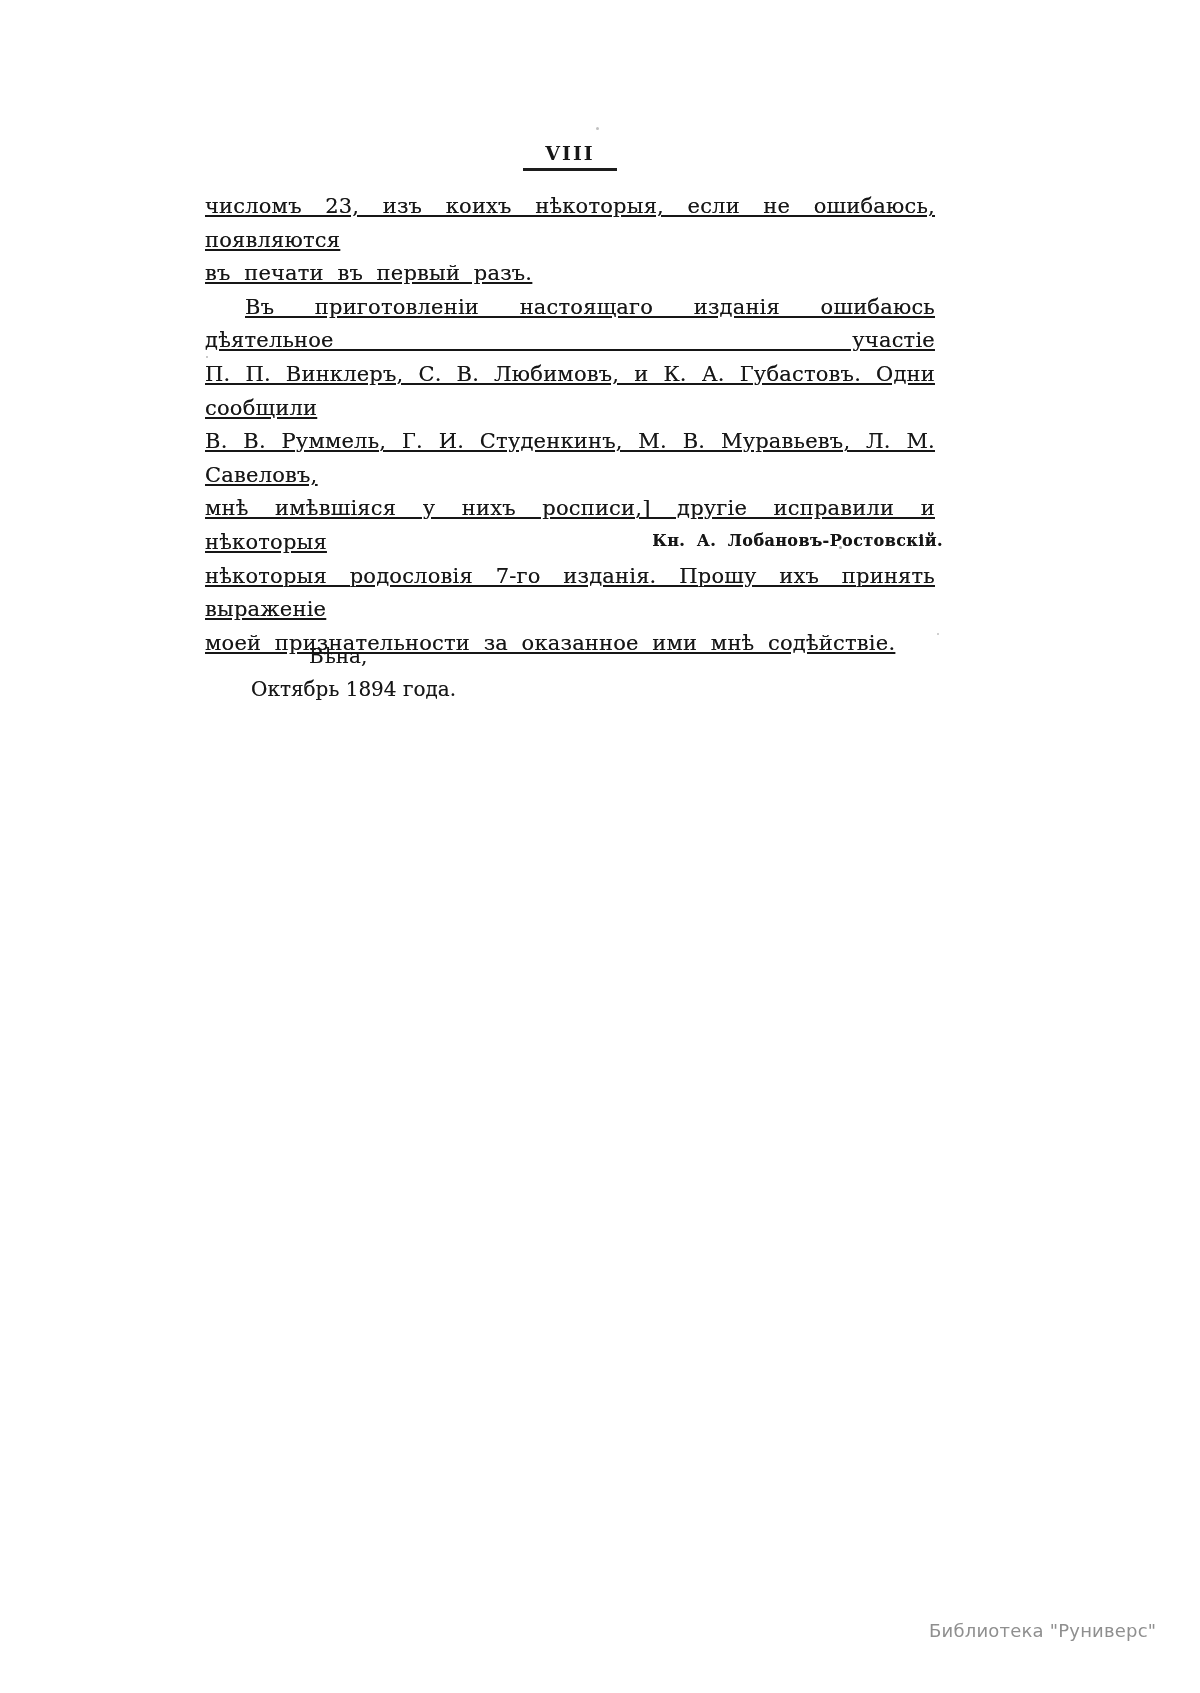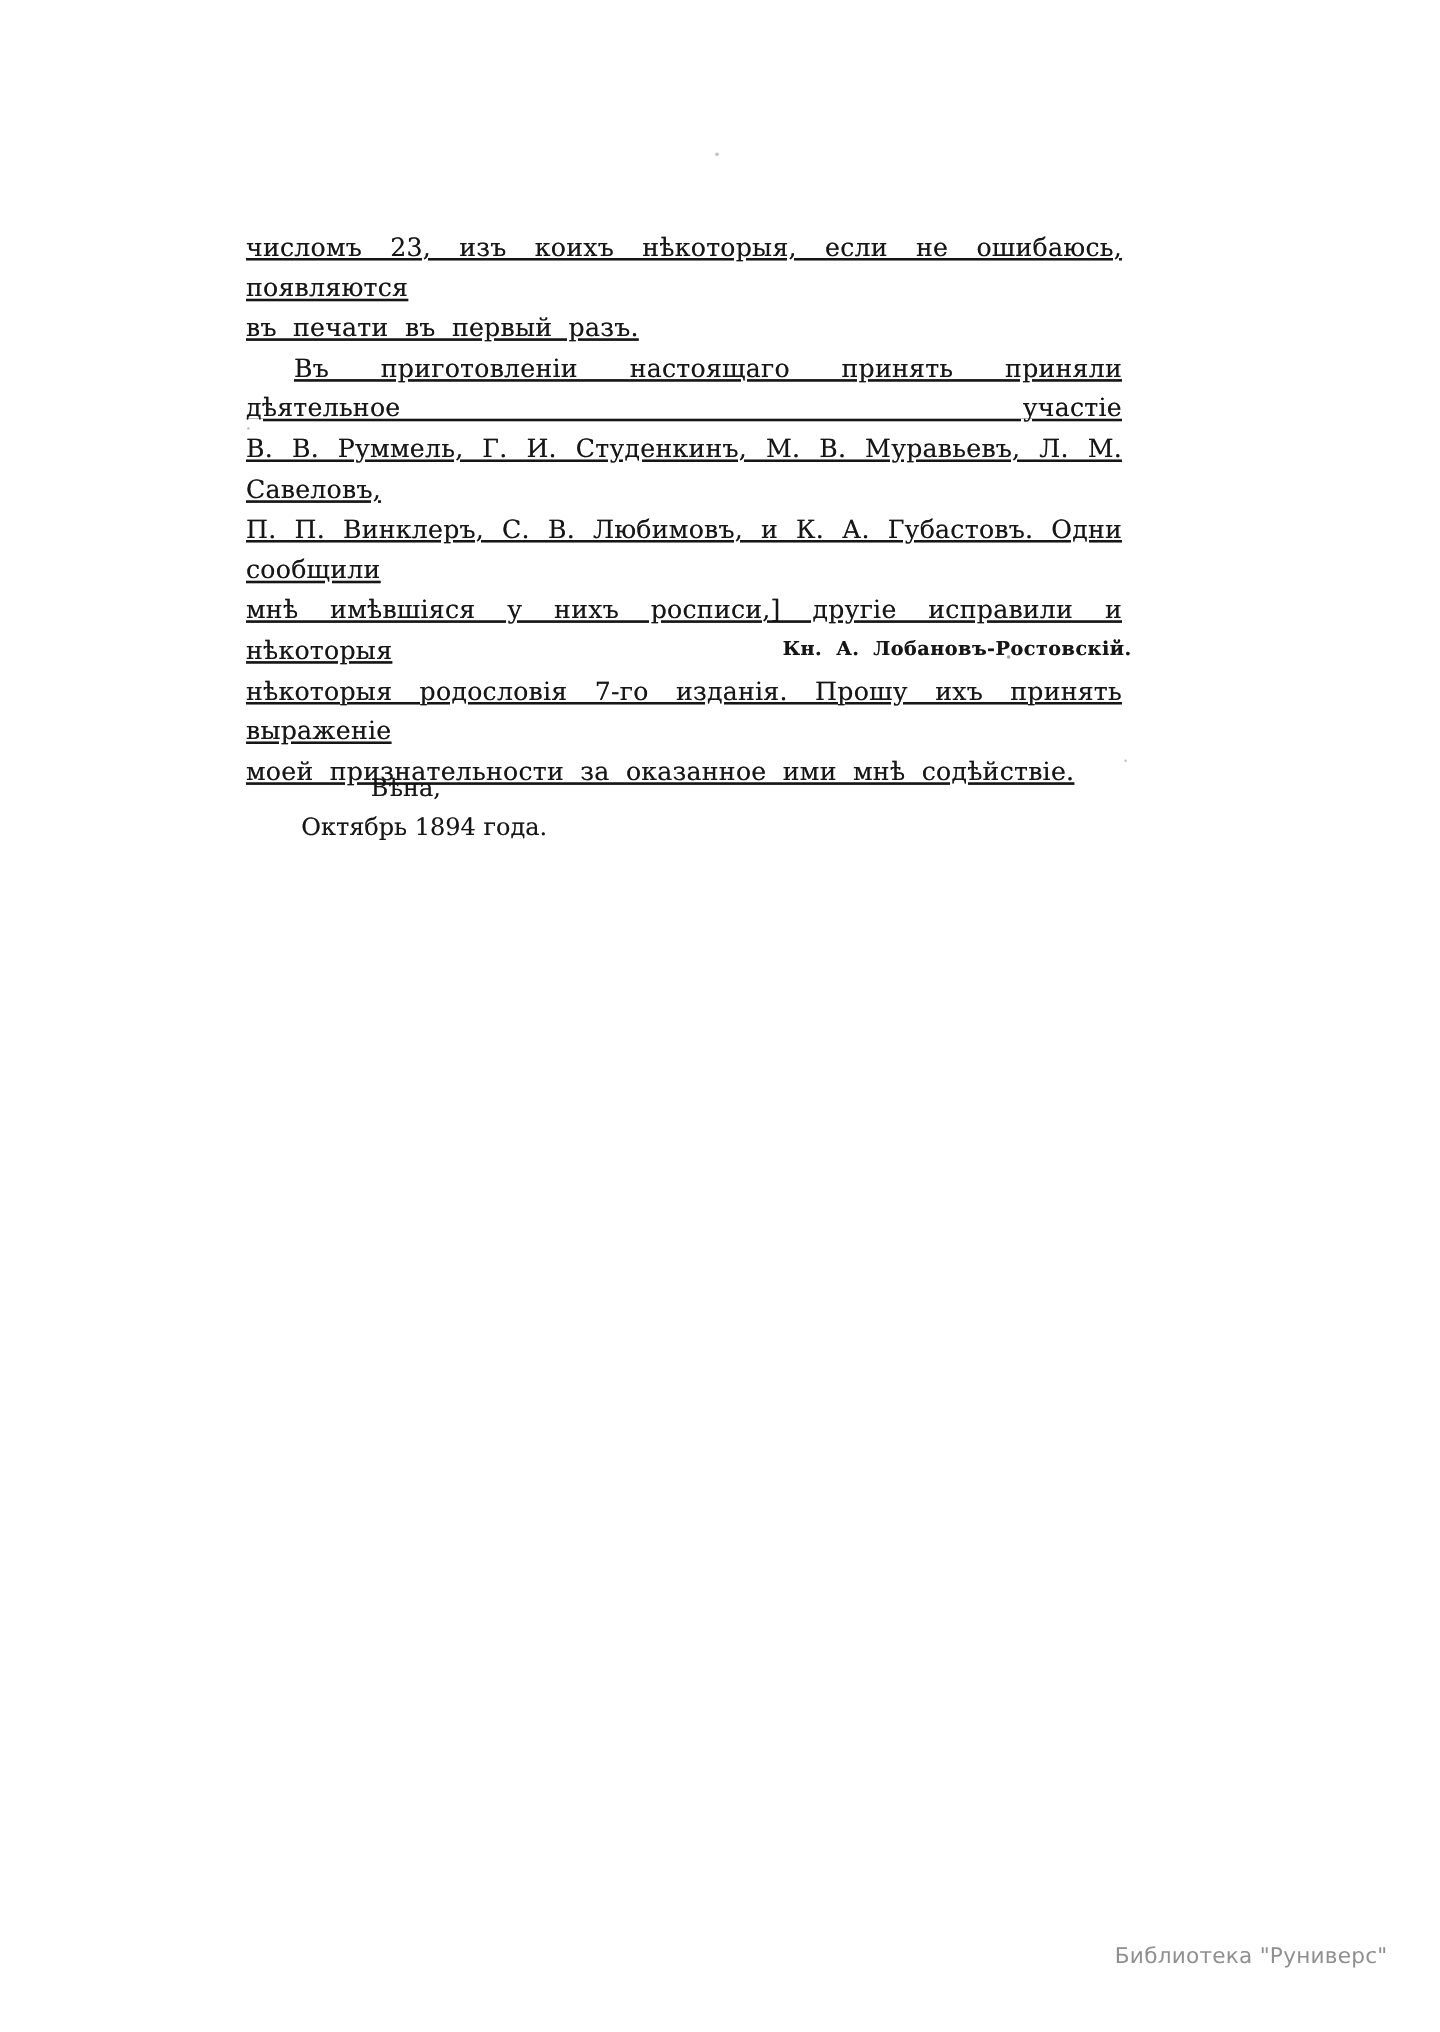--- a/index.html
+++ b/index.html
@@ -66,30 +66,34 @@
   .speck.s1 { left: 596px; top: 127px; width: 3px; height: 3px; opacity: 0.35; }
   .speck.s2 { left: 839px; top: 546px; width: 3px; height: 3px; opacity: 0.5; }
   .speck.s3 { left: 937px; top: 633px; width: 2px; height: 2px; opacity: 0.35; }
   .speck.s4 { left: 206px; top: 356px; width: 2px; height: 2px; opacity: 0.4; }
 </style>
 </head>
 <body>
 
 <div class="page">
 
+  <div class="header">
+    <div class="page-number">VIII</div>
+    <div class="page-number-rule"></div>
+  </div>
 
   <div class="bodytext">
     <div class="para">
       <div class="line">числомъ 23, изъ коихъ нѣкоторыя, если не ошибаюсь, появляются</div>
       <div class="line plain">въ печати въ первый разъ.</div>
     </div>
     <div class="para">
-      <div class="line indent">Въ приготовленіи настоящаго принять приняли дѣятельное участіе</div>
+      <div class="line indent">Въ приготовленіи настоящаго изданія ошибаюсь дѣятельное участіе</div>
+      <div class="line">П. П. Винклеръ, С. В. Любимовъ, и К. А. Губастовъ. Одни сообщили</div>
       <div class="line">В. В. Руммель, Г. И. Студенкинъ, М. В. Муравьевъ, Л. М. Савеловъ,</div>
-      <div class="line">П. П. Винклеръ, С. В. Любимовъ, и К. А. Губастовъ. Одни сообщили</div>
       <div class="line">мнѣ имѣвшіяся у нихъ росписи,] другіе исправили и нѣкоторыя</div>
       <div class="line">нѣкоторыя родословія 7-го изданія. Прошу ихъ принять выраженіе</div>
       <div class="line plain">моей признательности за оказанное ими мнѣ содѣйствіе.</div>
     </div>
   </div>
 
   <div class="signature">Кн. А. Лобановъ-Ростовскій.</div>
 
   <div class="dateline">
     <div class="place">Вѣна,</div>

